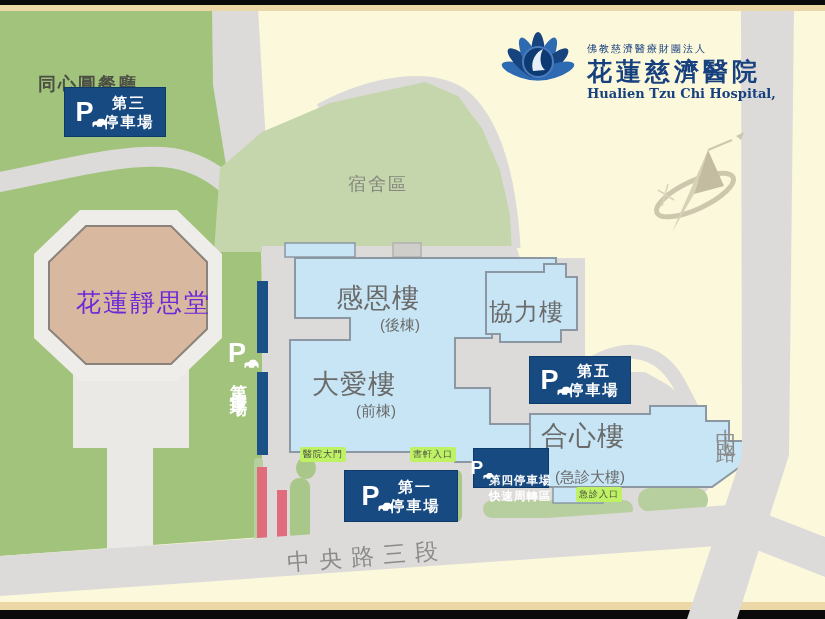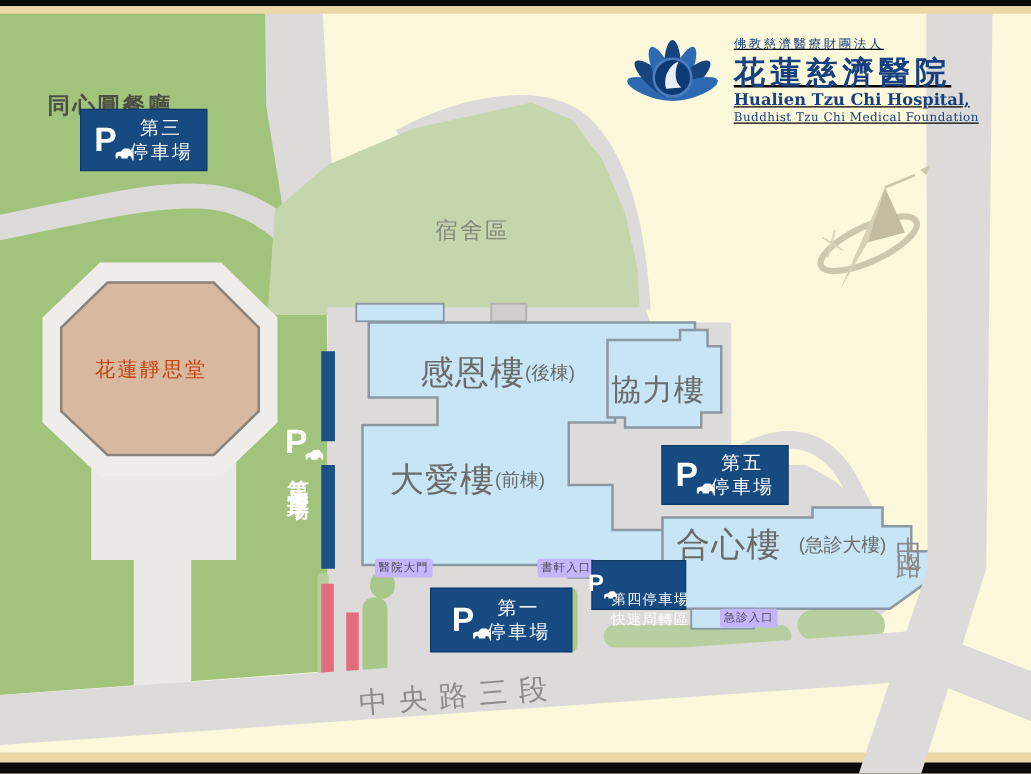--- a/index.html
+++ b/index.html
@@ -3,46 +3,46 @@
 <meta charset="utf-8">
 <style>
   html,body{margin:0;padding:0;background:#222;}
   #stage{position:relative;width:825px;height:619px;overflow:hidden;
          font-family:"Liberation Sans",sans-serif;background:#fcf8dc;}
   #map-svg{position:absolute;left:0;top:0;}
   .ov{position:absolute;white-space:nowrap;}
   
   .area-label{color:#4c5044;font-size:18px;letter-spacing:2px;font-weight:bold;}
   .dorm-label{color:#86867d;font-size:18px;letter-spacing:2px;}
-  .jingsi-label{color:#c2410c;font-size:16px;letter-spacing:2px;}
-  .bldg{color:#6b6b6b;display:flex;align-items:center;}
+  .jingsi-label{color:#6d28d9;font-size:25px;letter-spacing:2px;}
+  .bldg{color:#6b6b6b;display:flex;align-items:flex-end;flex-direction:column;}
   .bldg .nm{font-size:27px;letter-spacing:1px;}
   .bldg .nm.sm{font-size:24px;}
   .bldg .annex{font-size:15px;}
   
   .badge{background:#164a80;color:#fff;display:flex;align-items:center;
          justify-content:center;gap:10px;box-shadow:0 0 0 1px #0d3a68;}
-  .badge .txt{font-weight:normal;font-size:15px;line-height:1.3;letter-spacing:2px;text-align:center;}
+  .badge .txt{font-weight:bold;font-size:15px;line-height:1.3;letter-spacing:2px;text-align:center;}
   .badge.small .txt{font-size:11.5px;letter-spacing:1px;line-height:1.35;margin-top:42px;}
   .pcar{position:relative;display:inline-block;}
   .pcar .P{font-weight:bold;font-size:27px;color:#fff;line-height:1;font-family:"Liberation Sans",sans-serif;}
   .pcar svg{position:absolute;right:-13px;bottom:-2px;}
   .pcar.small .P{font-size:19px;}
   .pcar.small svg{right:-11px;bottom:-2px;}
   
   .vtext{writing-mode:vertical-rl;text-orientation:upright;color:#fff;font-weight:bold;
          font-size:17px;letter-spacing:4px;line-height:1;}
   
-  .tag{font-size:9px;color:#4a4a4a;background:#c4b5fd;padding:1px 3px;border-radius:2px;letter-spacing:1px;}
+  .tag{font-size:9px;color:#4a4a4a;background:#bef264;padding:1px 3px;border-radius:2px;letter-spacing:1px;}
   
   .road-label{color:#8b8b8b;font-size:23px;letter-spacing:9px;}
   .road-label-v{writing-mode:vertical-rl;text-orientation:upright;color:#8b8b8b;
                 font-size:21px;letter-spacing:7px;line-height:1;}
   
-  .logo{display:flex;align-items:center;gap:8px;text-decoration:underline;}
+  .logo{display:flex;align-items:flex-end;gap:8px;}
   .logo-text{display:flex;flex-direction:column;color:#17407e;font-family:"DejaVu Serif",serif;}
   .logo-org{font-size:10px;letter-spacing:2px;margin-bottom:2px;}
   .logo-zh{font-size:25px;font-weight:bold;letter-spacing:4px;line-height:1.15;}
   .logo-en{font-size:13px;font-weight:bold;line-height:1.2;}
   .logo-en2{font-size:9.5px;letter-spacing:.4px;}
 </style>
 </head>
 <body>
 
 <div id="stage">
@@ -135,21 +135,20 @@
         <ellipse rx="7" ry="22" transform="rotate(48) translate(0,-18)" fill="#17437f"></ellipse>
         <ellipse rx="7" ry="22" transform="rotate(72) translate(0,-16)" fill="#2e6ab1"></ellipse>
       </g>
       <circle cx="41" cy="36" r="15" fill="#0e3a74" stroke="#4b7cbd" stroke-width="2"></circle>
       <path d="M36,45 C33,35 39,26 46,23 C42,31 43,40 48,44 Z" fill="#e8eef7"></path>
     </svg>
     <div class="logo-text">
       <span class="logo-org">佛教慈濟醫療財團法人</span>
       <span class="logo-zh">花蓮慈濟醫院</span>
       <span class="logo-en">Hualien Tzu Chi Hospital,</span>
-      <span class="logo-en2">Buddhist Tzu Chi Medical Foundation</span>
     </div>
   </div>
 
   
   <div class="ov area-label" style="left:38px;top:72px;">同心圓餐廳</div>
   <div class="ov dorm-label" style="left:348px;top:172px;">宿舍區</div>
   <div class="ov jingsi-label" style="left:76px;top:286px;">花蓮靜思堂</div>
 
   
   <div class="ov bldg" style="left:336px;top:280px;">
@@ -163,21 +162,21 @@
     <span class="nm">大愛樓</span>
       <span class="annex">(前棟)</span>
   </div>
   <div class="ov bldg" style="left:541px;top:418px;gap:14px;">
     <span class="nm">合心樓</span>
       <span class="annex">(急診大樓)</span>
   </div>
 
   
   <div class="ov tag" style="left:300px;top:447px;">醫院大門</div>
-  <div class="ov tag" style="left:430px;top:447px;">書軒入口</div>
+  <div class="ov tag" style="left:410px;top:447px;">書軒入口</div>
   <div class="ov tag" style="left:576px;top:487px;">急診入口</div>
 
   
   <div class="ov badge" style="left:65px;top:88px;width:100px;height:48px;">
     <span class="pcar">
       <span class="P">P</span>
       <svg width="15" height="10" viewBox="0 0 16 10">
         <path d="M0.5,9 V5.2 Q0.5,3.6 2.4,3.4 L5,3.1 L6.8,1.1 Q7.3,0.5 8.2,0.5 H11.4 Q12.3,0.5 12.8,1.3 L14,3.2 Q15.5,3.7 15.5,5.2 V9 Z" fill="#fff"></path>
         <circle cx="3.8" cy="8.6" r="1.7" fill="#164a80"></circle>
           <circle cx="12.4" cy="8.6" r="1.7" fill="#164a80"></circle>

